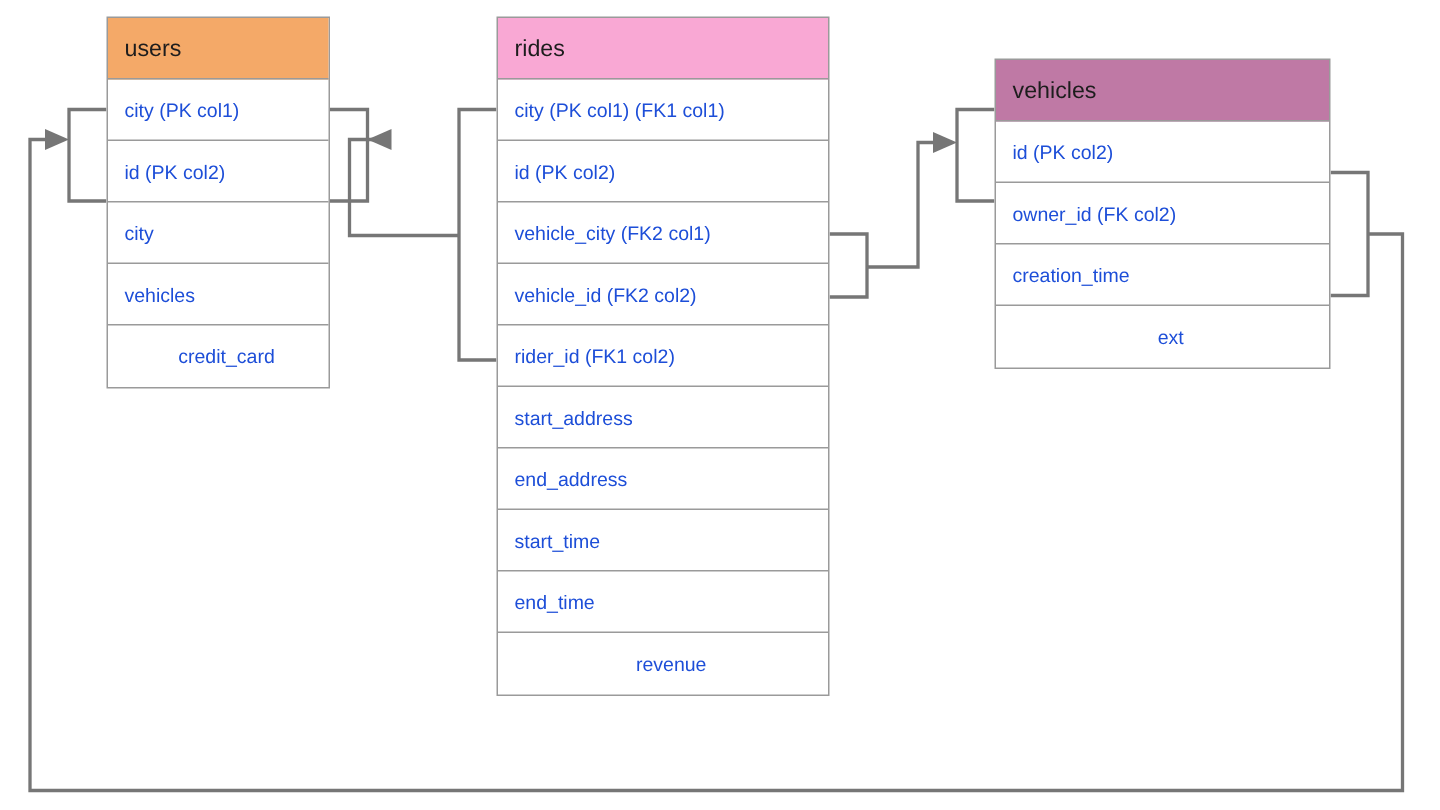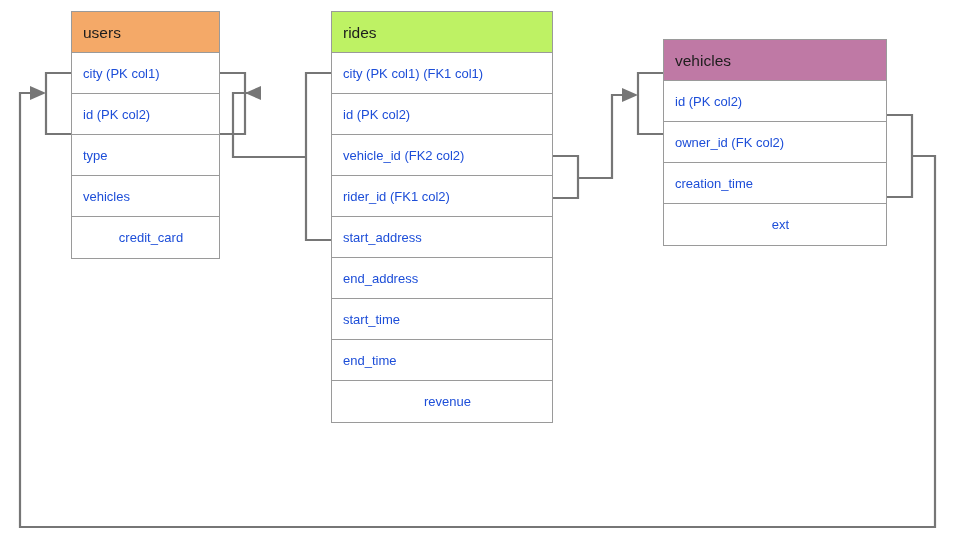--- a/index.html
+++ b/index.html
@@ -91,29 +91,30 @@
       <polygon points="46,93 30,86 30,100"></polygon>
       <polygon points="245,93 261,86 261,100"></polygon>
       <polygon points="638,95 622,88 622,102"></polygon>
     </g>
   </svg>
 
   <div class="entity-table" id="table-users">
     <div class="entity-header" style="background-color: rgb(244, 169, 104);">users</div>
     <div class="entity-row">city (PK col1)</div>
     <div class="entity-row">id (PK col2)</div>
-    <div class="entity-row">type</div>
+    <div class="entity-row">city</div>
     <div class="entity-row">vehicles</div>
     <div class="entity-row last-row">credit_card</div>
   </div>
 
   <div class="entity-table" id="table-rides">
-    <div class="entity-header" style="background-color: #bef264;">rides</div>
+    <div class="entity-header" style="background-color: #f9a8d4;">rides</div>
     <div class="entity-row">city (PK col1) (FK1 col1)</div>
     <div class="entity-row">id (PK col2)</div>
+    <div class="entity-row">vehicle_city (FK2 col1)</div>
     <div class="entity-row">vehicle_id (FK2 col2)</div>
     <div class="entity-row">rider_id (FK1 col2)</div>
     <div class="entity-row">start_address</div>
     <div class="entity-row">end_address</div>
     <div class="entity-row">start_time</div>
     <div class="entity-row">end_time</div>
     <div class="entity-row last-row">revenue</div>
   </div>
 
   <div class="entity-table" id="table-vehicles">

